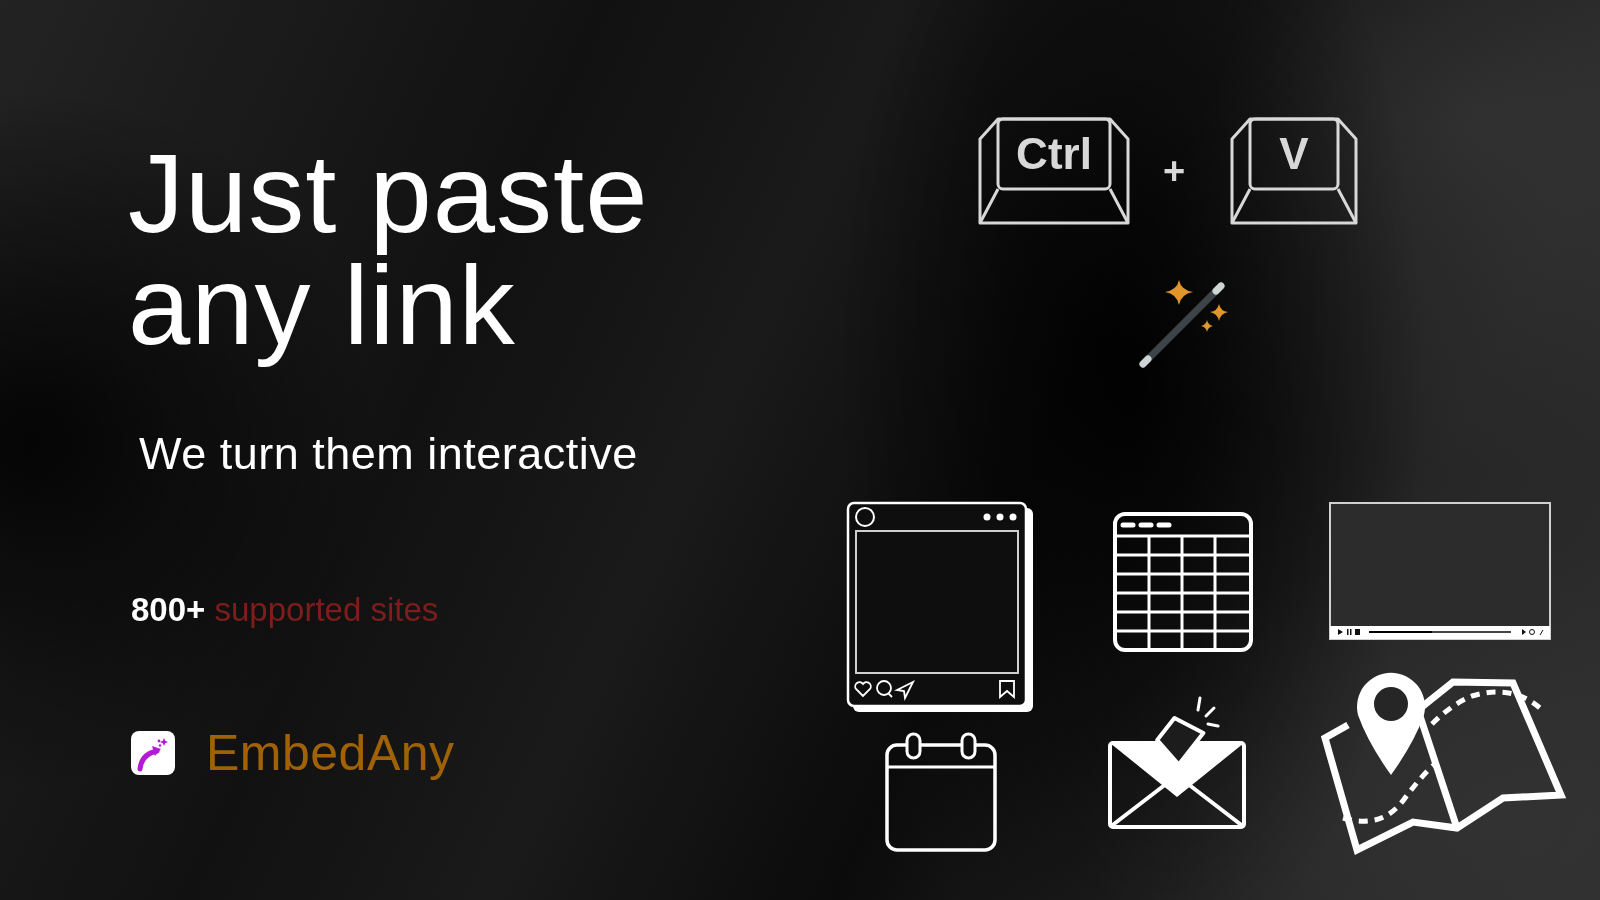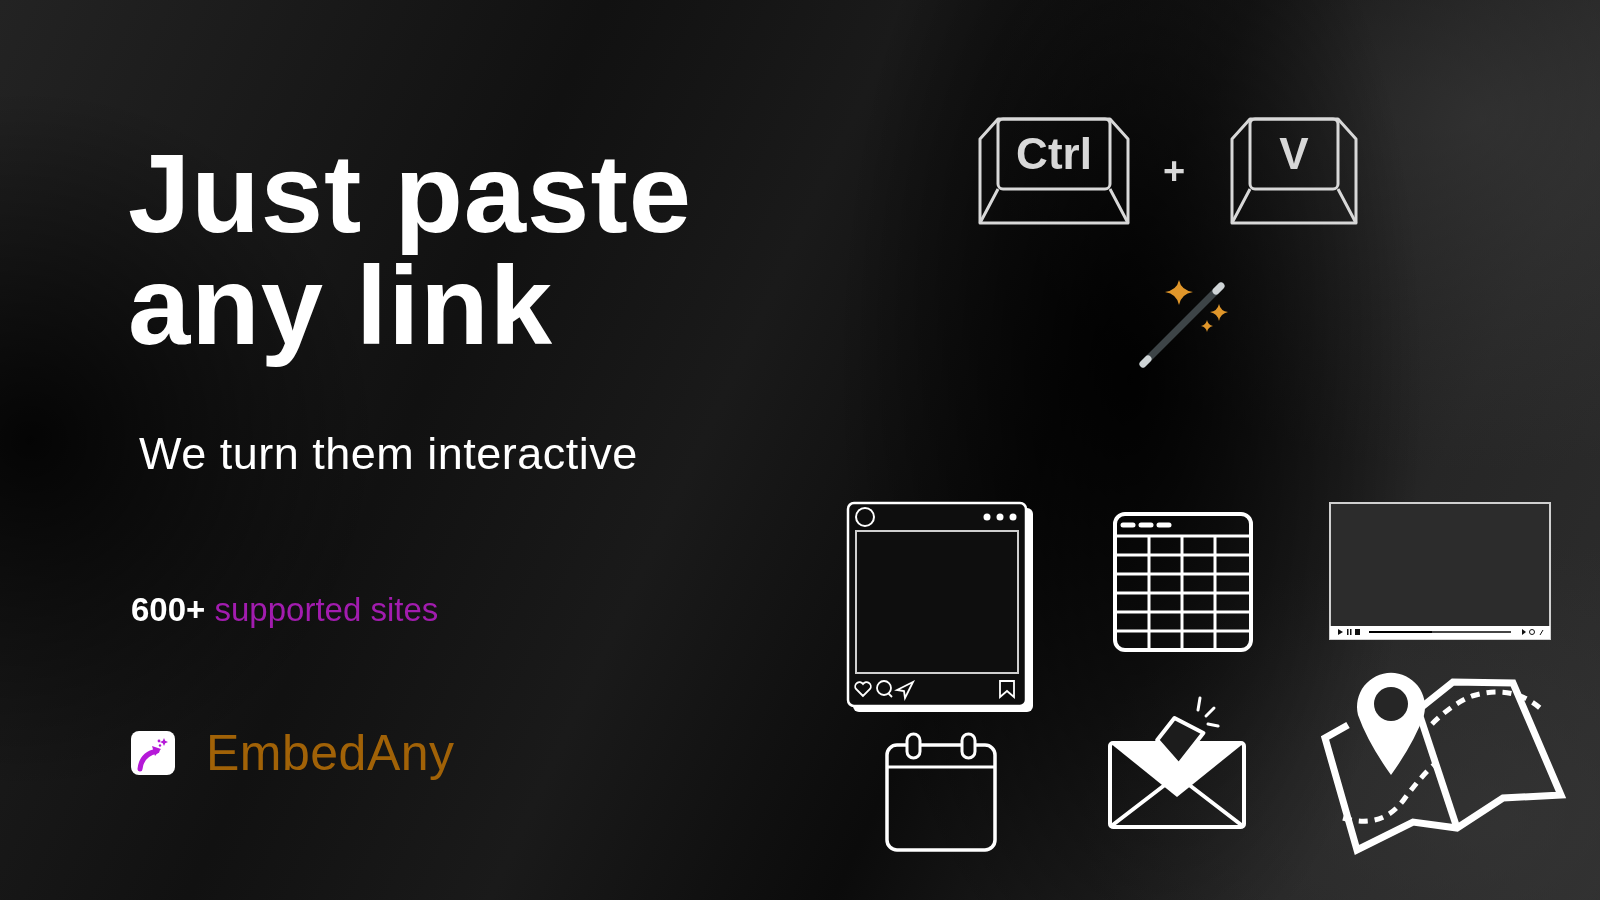--- a/index.html
+++ b/index.html
@@ -10,31 +10,31 @@
       background:
         radial-gradient(ellipse 420px 900px at 1130px 380px, rgba(0,0,0,0.9), rgba(0,0,0,0) 70%),
         radial-gradient(ellipse 500px 500px at 30px 440px, rgba(0,0,0,0.85), rgba(0,0,0,0) 70%),
         radial-gradient(ellipse 700px 500px at 1480px 120px, rgba(60,60,60,0.6), rgba(0,0,0,0) 70%),
         radial-gradient(ellipse 600px 400px at 1500px 820px, rgba(55,55,55,0.6), rgba(0,0,0,0) 70%),
         linear-gradient(115deg, #232323 0%, #111 30%, #1a1a1a 45%, #0b0b0b 62%, #262626 82%, #2e2e2e 100%);
     }
     .abs { position: absolute; }
     .headline {
       left: 128px; top: 138px; margin: 0;
-      font-size: 112px; line-height: 112px; font-weight: 700; letter-spacing: 1px;
+      font-size: 112px; line-height: 112px; font-weight: 400; letter-spacing: 1px;
     }
     .subhead {
       left: 131px; top: 420px; margin: 8px;
       font-size: 45px; line-height: 52px; font-weight: 400; letter-spacing: 0.5px;
     }
     .sites {
       left: 131px; top: 590px; font-size: 33px; line-height: 40px;
     }
     .sites b { font-weight: 700; }
-    .sites span.rest { font-weight: 300; color: #a21caf; }
+    .sites span.rest { font-weight: 300; color: #7f1d1d; }
     .brand { left: 131px; top: 730px; height: 46px; display: flex; align-items: center; }
     .brand-logo {
       width: 44px; height: 44px; border-radius: 8px; background: #ffffff;
       display: flex; align-items: center; justify-content: center;
     }
     .brand-name {
       margin-left: 31px; font-size: 50px; font-weight: 300; letter-spacing: 0.5px; color: #a16207;
       line-height: 60px;
     }
     svg { display: block; overflow: visible; }
@@ -43,21 +43,21 @@
 <body>
 
 <h1 class="abs headline">
   <div>Just paste</div>
   <div>any link</div>
 </h1>
 
 <h2 class="abs subhead">We turn them interactive</h2>
 
 <div class="abs sites">
-  <b>600+</b>
+  <b>800+</b>
   <span class="rest">supported sites</span>
 </div>
 
 <div class="abs brand">
   <div class="brand-logo">
     <svg width="36" height="36" viewBox="0 0 36 36">
       <path d="M5 34 C6 24 12 18 22 16" stroke="#b519d8" stroke-width="5" fill="none" stroke-linecap="round"></path>
       <path d="M17 11 L26 14 L20 21 Z" fill="#b519d8"></path>
       <path d="M29 3 l1.2 2.8 2.8 1.2 -2.8 1.2 -1.2 2.8 -1.2 -2.8 -2.8 -1.2 2.8 -1.2z" fill="#b519d8"></path>
       <circle cx="24" cy="6" r="1.4" fill="#b519d8"></circle>

